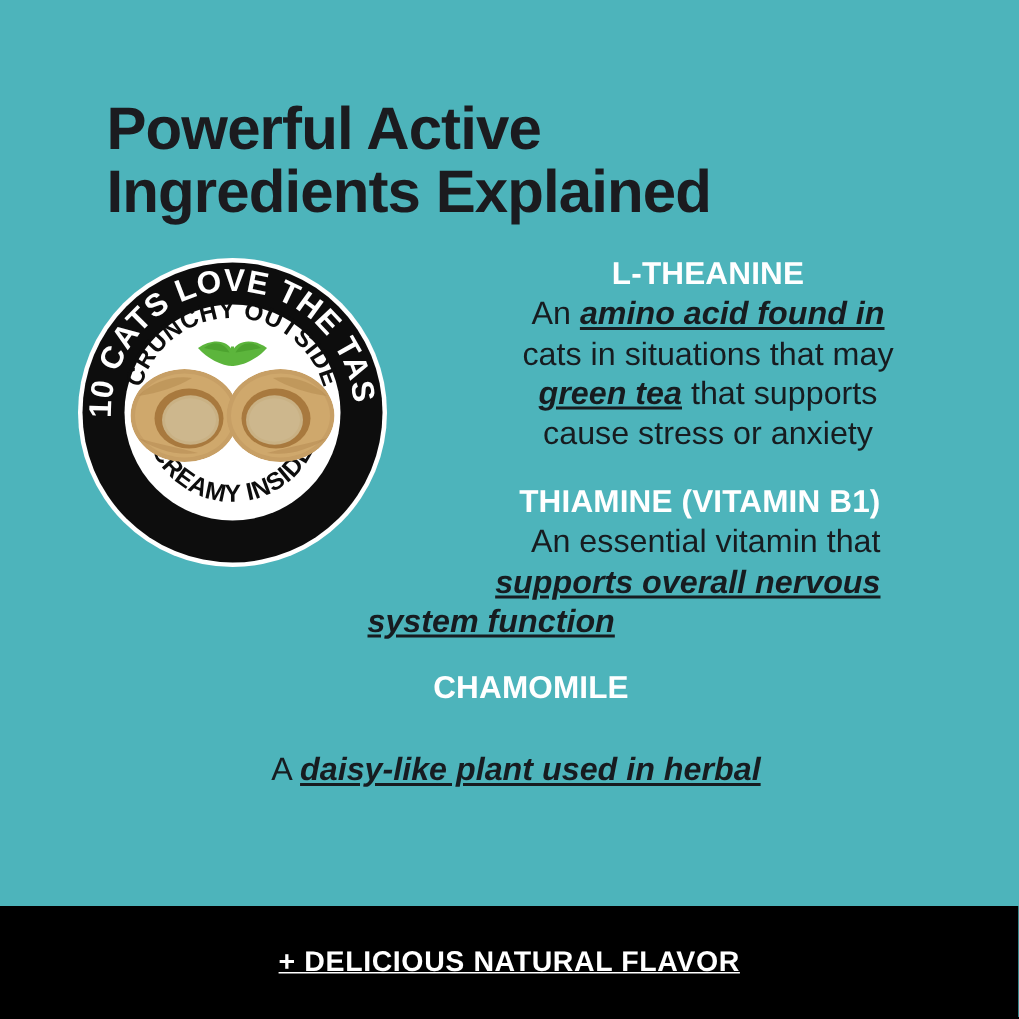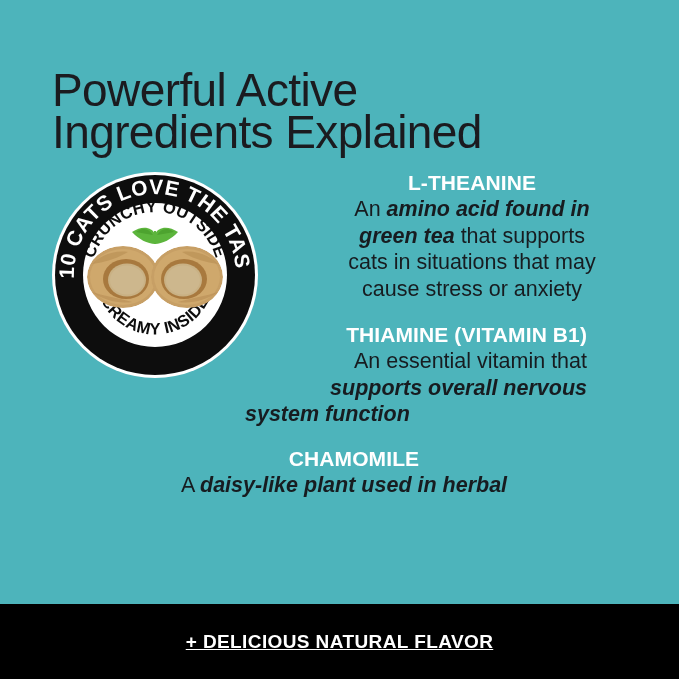--- a/index.html
+++ b/index.html
@@ -17,26 +17,26 @@
 
   #page {
     position: absolute;
     inset: 0;
     background: #4db4bb;
   }
 
   
   .title {
     position: absolute;
-    left: 52px;
+    left: 71px;
     top: 38px;
     width: 560px;
     color: #1b1b1f;
-    font-weight: normal;
-    font-size: 46px;
+    font-weight: bold;
+    font-size: 40px;
     line-height: 42px;
     letter-spacing: -0.6px;
   }
   .title-line { display: block; white-space: pre; }
 
   
   .badge {
     position: absolute;
     left: 52px;
     top: 172px;
@@ -59,20 +59,21 @@
     white-space: pre;
   }
   .ing-body {
     font-size: 21.5px;
     line-height: 26.5px;
     color: #171c20;
   }
   .ing-body b {
     font-weight: bold;
     font-style: italic;
+    text-decoration: underline;
   }
   .ing-line { display: block; white-space: pre; }
 
   #block-theanine {
     left: 307px;
     top: 170px;
     width: 330px;
     text-align: center;
   }
   #block-thiamine {
@@ -84,21 +85,21 @@
   #block-thiamine .ing-body { text-align: right; }
   #block-thiamine .ing-line.l3 { text-align: left; padding-left: 0; }
 
   #block-chamomile {
     left: 118px;
     top: 446px;
     width: 418px;
     text-align: center;
   }
   #block-chamomile .ing-head { padding-left: 54px; }
-  #block-chamomile .ing-line.c1 { padding-left: 34px; }
+  #block-chamomile .ing-line.c1 { padding-left: 34px; margin-top: 28px; }
 
   
   .footer {
     position: absolute;
     left: 0;
     top: 604px;
     width: 679px;
     height: 75px;
     background: #000000;
     display: flex;
@@ -187,22 +188,22 @@
           <path d="M 166,120 C 154,128 140,132 126,130 C 140,126 154,124 166,120 Z" fill="#b4884f" opacity="0.5"></path>
         </g>
       </g>
     </svg>
   </div>
 
   <div class="ing" id="block-theanine">
     <div class="ing-head">L-THEANINE</div>
     <div class="ing-body">
       <span class="ing-line"><span>An </span><b>amino acid found in</b><span></span></span>
+      <span class="ing-line"><span>cats in situations that may</span><b></b><span></span></span>
       <span class="ing-line"><span></span><b>green tea</b><span> that supports</span></span>
-      <span class="ing-line"><span>cats in situations that may</span><b></b><span></span></span>
       <span class="ing-line"><span>cause stress or anxiety</span><b></b><span></span></span>
     </div>
   </div>
 
   <div class="ing" id="block-thiamine">
     <div class="ing-head">THIAMINE (VITAMIN B1)</div>
     <div class="ing-body">
       <span class="ing-line"><span>An essential vitamin that</span><b></b><span></span></span>
       <span class="ing-line"><span></span><b>supports overall nervous</b><span></span></span>
       <span class="ing-line l3"><span></span><b>system function</b><span></span></span>

